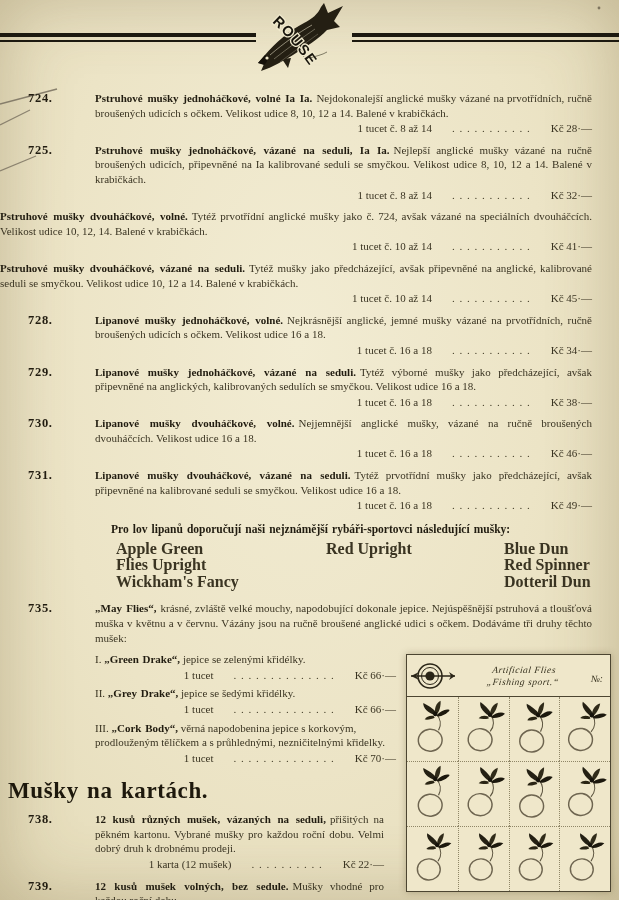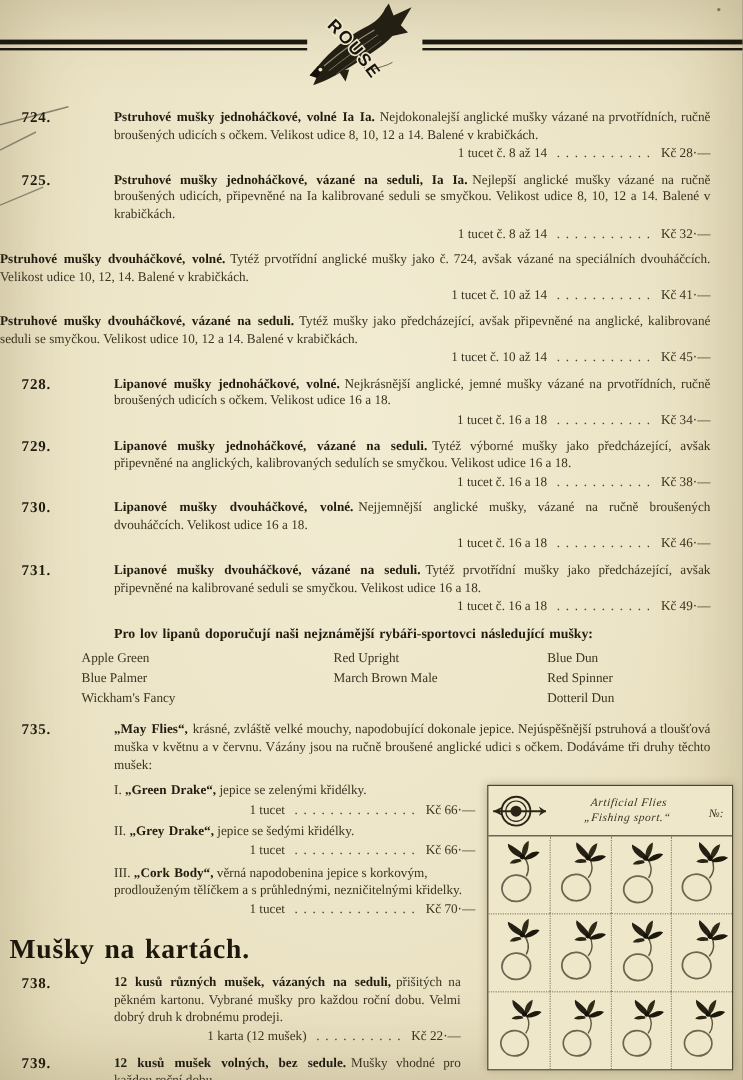--- a/index.html
+++ b/index.html
@@ -12,31 +12,31 @@
   
   .rule{position:absolute;top:33px;}
   .rule .thick{height:4px;background:#1c1910;}
   .rule .thin{height:2px;background:#1c1910;margin-top:3px;}
   .rule.left{left:0;width:256px;}
   .rule.right{left:352px;width:267px;}
   .fish{position:absolute;left:252px;top:2px;}
   
   .content{position:absolute;top:91px;left:0;width:619px;}
   .item{display:flex;margin-bottom:7px;}
-  .item .no{width:95px;box-sizing:border-box;padding-left:18px;font-weight:bold;
+  .item .no{width:95px;box-sizing:border-box;padding-left:28px;font-weight:bold;
     font-size:12.5px;letter-spacing:.7px;color:#211c10;}
   .item .bodycol{flex:1;margin-right:27px;font-size:11px;line-height:14.6px;text-align:justify;}
   .ttl{font-weight:bold;color:#211c10;word-spacing:1.4px;margin-right:4px;}
-  .price-line{display:flex;justify-content:flex-end;align-items:baseline;gap:8px;
+  .price-line{display:flex;justify-content:flex-end;align-items:baseline;gap:20px;
     font-size:11px;margin-top:1px;white-space:nowrap;}
   .leader{letter-spacing:1px;color:#46402c;}
   
-  .rec{margin:10px 0 11px 0;}
+  .rec{margin:10px 0 11px 0;padding-left:16px;}
   .rec .hd{margin-left:95px;font-weight:bold;font-size:11.5px;word-spacing:1.2px;color:#211c10;}
-  .rec .cols{display:flex;margin-left:68px;margin-top:6px;font-size:11px;line-height:16.5px;}
+  .rec .cols{display:flex;margin-left:100px;margin-top:6px;font-size:16px;line-height:16.5px;font-weight:bold;}
   .rec .col1{width:210px;}  .rec .col2{width:178px;}
   
   .wrapzone{margin-top:5px;}
   .card-float{float:right;width:205px;margin:2px 8px 0 10px;}
   .card{border:1.5px solid #4c4531;background:#efe7ca;box-shadow:0 0 7px rgba(90,75,40,.35);}
   .card-header{height:39px;border-bottom:1.3px solid #4c4531;display:flex;align-items:center;padding:1px 3px;}
   .card-header .txt{flex:1;text-align:center;font-style:italic;font-size:9.5px;line-height:12px;
     color:#35301d;transform:skewX(-6deg);letter-spacing:.5px;}
   .card-header .no-label{font-size:9.5px;font-style:italic;margin:6px 4px 0 0;color:#35301d;}
   .card-grid{display:grid;grid-template-columns:repeat(4,1fr);}
@@ -193,26 +193,25 @@
             <span>Kč 49·—</span>
           </div>
       </div>
     </div>
 
     <div class="rec">
       <div class="hd">Pro lov lipanů doporučují naši nejznámější rybáři-sportovci následující mušky:</div>
       <div class="cols">
         <div class="col1">
           <div>Apple Green</div>
-          <div>Blue Palmer</div>
+          <div>Flies Upright</div>
           <div>Wickham's Fancy</div>
         </div>
         <div class="col2">
           <div>Red Upright</div>
-          <div>March Brown Male</div>
         </div>
         <div class="col3">
           <div>Blue Dun</div>
           <div>Red Spinner</div>
           <div>Dotteril Dun</div>
         </div>
       </div>
     </div>
 
     <div class="item">

